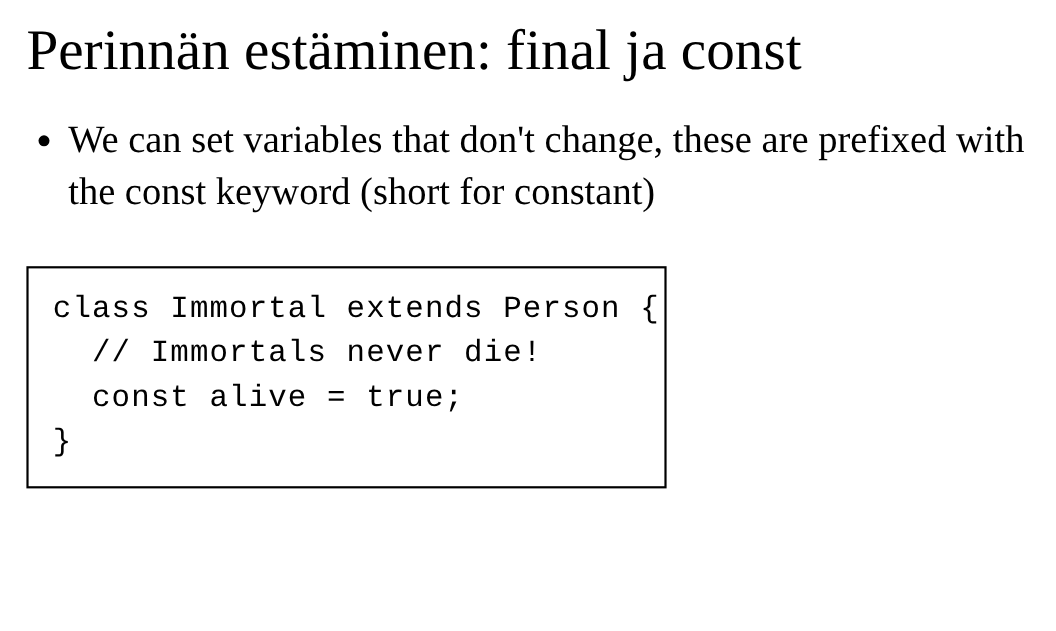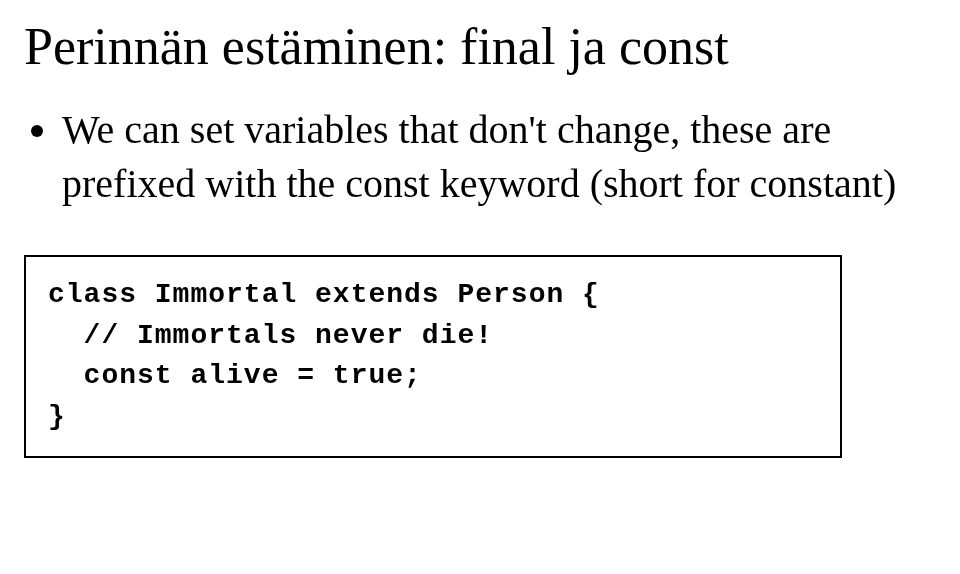--- a/index.html
+++ b/index.html
@@ -21,31 +21,30 @@
     font-size: 52px;
     font-weight: 400;
     margin: 0 0 28px 0;
     line-height: 1.1;
   }
   ul.bullets {
     margin: 0 0 0 10px;
     padding: 0 0 0 28px;
   }
   ul.bullets li {
-    font-size: 40px;
+    font-size: 35px;
     line-height: 1.35;
     max-width: 880px;
   }
   .codebox {
     margin-top: 44px;
     border: 2px solid #000000;
     padding: 18px 22px;
-    width: 818px;
+    width: 582px;
     box-sizing: border-box;
-    font-weight: bold;
   }
   .codebox pre {
     margin: 0;
     font-family: "Courier New", Courier, monospace;
     font-size: 28px;
     line-height: 1.45;
     letter-spacing: 1px;
     white-space: pre;
   }
 </style>

